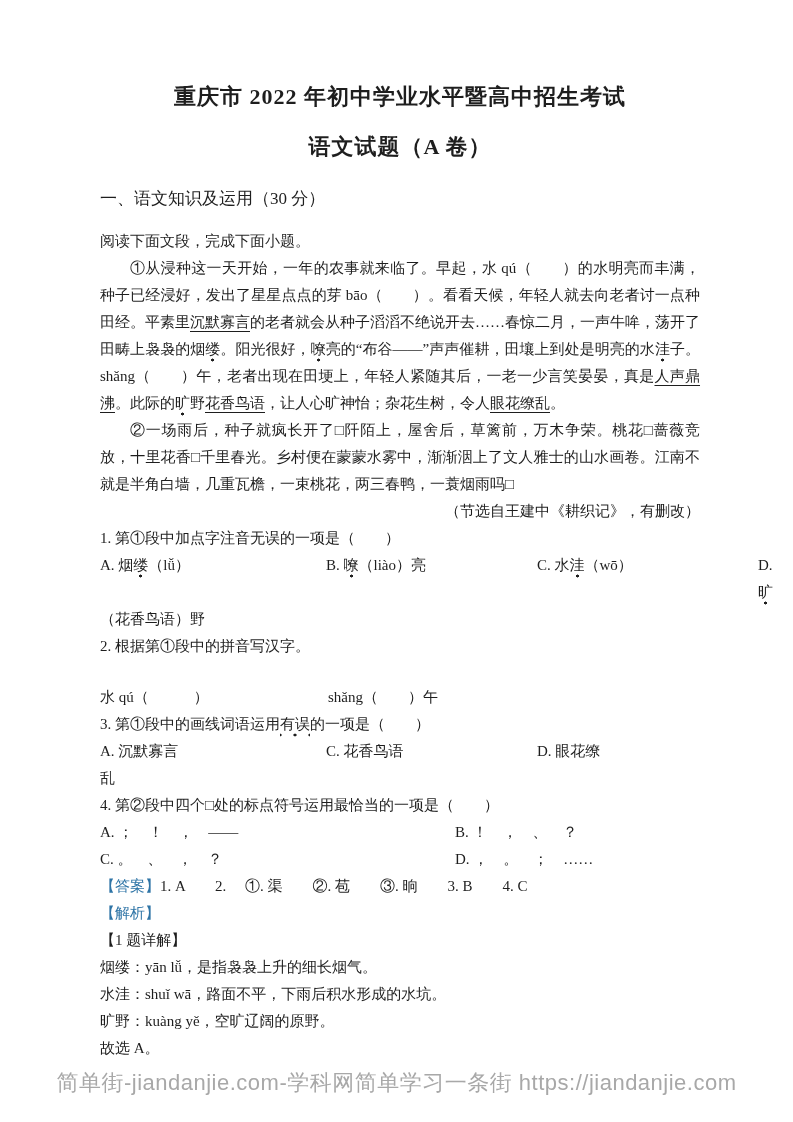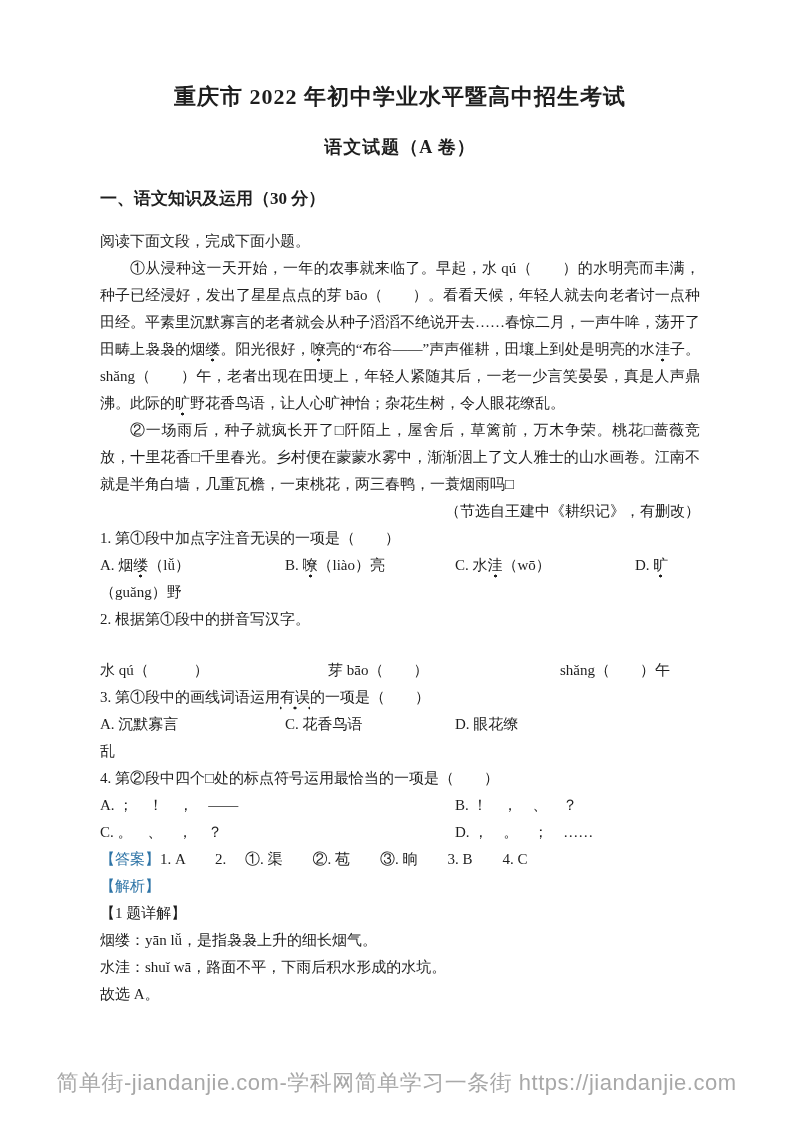--- a/index.html
+++ b/index.html
@@ -12,35 +12,35 @@
     position: relative;
     overflow: hidden;
   }
   .page { position: absolute; left: 100px; top: 0; width: 600px; }
   .title {
     margin: 84px 0 0; text-align: center;
     font-size: 22px; font-weight: bold; line-height: 26px; letter-spacing: 1px;
   }
   .subtitle {
     margin: 24px 0 0; text-align: center;
-    font-size: 18px; font-weight: bold; line-height: 26px; letter-spacing: 1px;
+    font-size: 22px; font-weight: bold; line-height: 26px; letter-spacing: 1px;
   }
   .section {
-    margin: 26px 0 0; font-size: 17px; font-weight: bold; line-height: 26px;
+    margin: 26px 0 0; font-size: 17px; font-weight: normal; line-height: 26px;
   }
   .line { font-size: 15px; line-height: 27px; margin: 0; }
   .intro { margin-top: 16px; }
   .para { text-align: justify; text-indent: 2em; }
   .attribution { text-align: right; }
-  .opts4 { display: grid; grid-template-columns: 185px 170px 180px 1fr; }
+  .opts4 { display: grid; grid-template-columns: 185px 170px 180px 1fr; gap: 41px; }
   .opts2 { display: grid; grid-template-columns: 355px 1fr; }
   .blanks { display: grid; grid-template-columns: 228px 232px 1fr; margin-top: 24px; }
   .blue { color: var(--answer-blue, #2e74a6); }
   .gaptop { }
-  .ul { text-underline-offset: 4px; }
+  .ul { text-decoration: underline; text-underline-offset: 4px; }
   .dot {
     background-image: radial-gradient(circle, #1e1e1e 1.4px, transparent 1.6px);
     background-size: 1em 6px;
     background-repeat: repeat-x;
     background-position: center bottom;
     padding-bottom: 6px;
   }
   .footer {
     position: absolute; left: 0; right: 0; bottom: 24px;
     text-align: center;
@@ -66,28 +66,27 @@
   <p class="line attribution">（节选自王建中《耕织记》，有删改）</p>
 
   <div>
     <p class="line">1. 第①段中加点字注音无误的一项是（　　）</p>
     <div class="line opts4">
       <span><span>A. 烟</span><span class="dot">缕</span><span>（lǚ）</span></span>
       <span><span>B. </span><span class="dot">嘹</span><span>（liào）亮</span></span>
       <span><span>C. 水</span><span class="dot">洼</span><span>（wō）</span></span>
       <span><span>D. </span><span class="dot">旷</span></span>
     </div>
-    <p class="line">（guǎng）野</p>
+    <p class="line">（花香鸟语）野</p>
   </div>
 
   <div>
     <p class="line">2. 根据第①段中的拼音写汉字。</p>
     <div class="line blanks">
       <span>水 qú（　　　）</span>
-      <span>芽 bāo（　　）</span>
       <span>shǎng（　　）午</span>
     </div>
   </div>
 
   <div>
     <p class="line"><span>3. 第①段中的画线词语运用</span><span class="dot">有误</span><span>的一项是（　　）</span></p>
     <div class="line opts4">
       <span>A. 沉默寡言</span>
       <span>C. 花香鸟语</span>
       <span>D. 眼花缭</span>
@@ -108,17 +107,18 @@
   </div>
 
   <p class="line">
     <span class="blue">【答案】</span><span>1. A　　2. 　①. 渠　　②. 苞　　③. 晌　　3. B　　4. C</span>
   </p>
 
   <p class="line blue gaptop">【解析】</p>
   <p class="line gaptop">【1 题详解】</p>
   <p class="line">烟缕：yān lǚ，是指袅袅上升的细长烟气。</p>
   <p class="line">水洼：shuǐ wā，路面不平，下雨后积水形成的水坑。</p>
+  <p class="line">旷野：kuàng yě，空旷辽阔的原野。</p>
   <p class="line">故选 A。</p>
 
 </div>
 
 <div class="footer">简单街-jiandanjie.com-学科网简单学习一条街 https://jiandanjie.com</div>
 
 </body></html>

